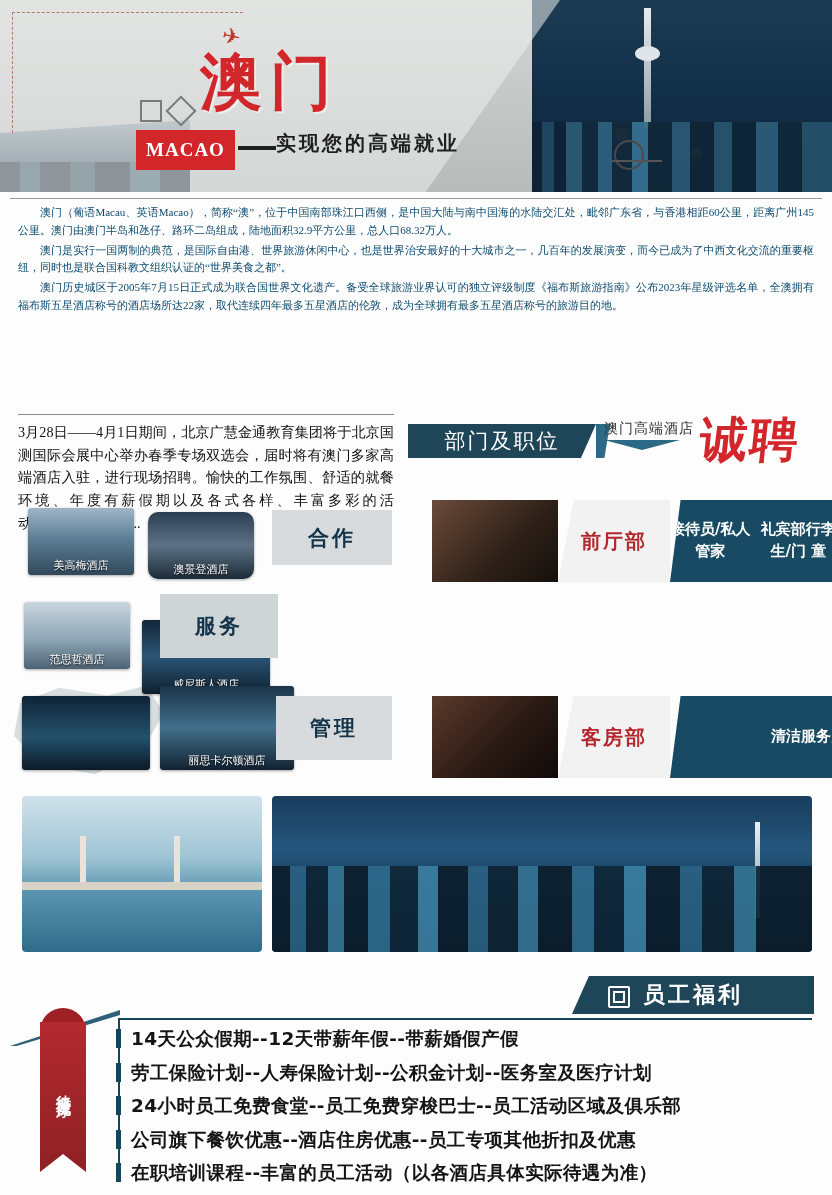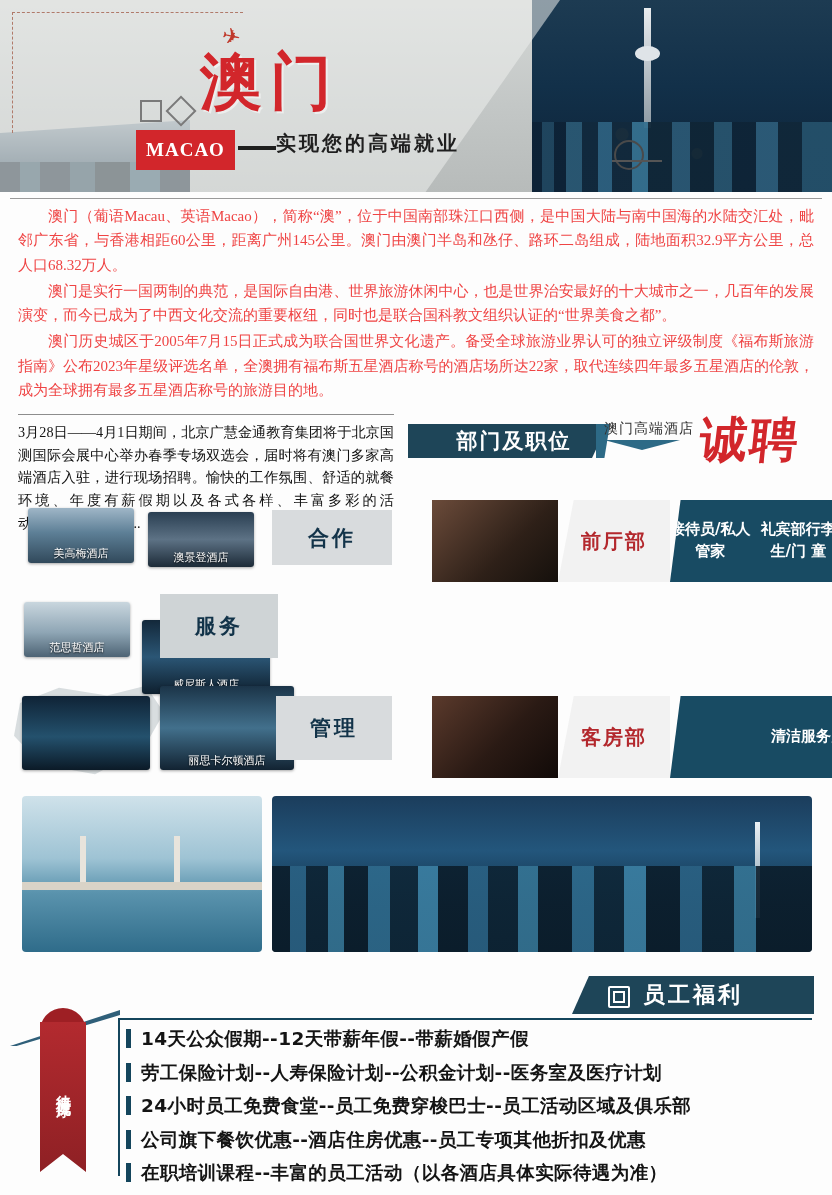--- a/index.html
+++ b/index.html
@@ -163,24 +163,24 @@
     border: 2px solid #7a7a7a;
   }
   .hdr-mini-sq.a { left: 140px; transform: rotate(0deg); }
   .hdr-mini-sq.b { left: 170px; transform: rotate(45deg); }
 
   
   .intro {
     position: absolute;
     left: 18px; top: 204px;
     width: 796px;
-    font-size: 15px;
+    font-size: 11px;
     line-height: 1.62;
     text-align: justify;
-    color: #ef4444;
+    color: #0c4a6e;
     font-family: "Liberation Serif", serif;
   }
   .intro p { margin: 0 0 2px 0; text-indent: 2em; }
   .rule-thin {
     position: absolute;
     left: 10px; top: 198px;
     width: 812px; height: 1px;
     background: #9a9a9a;
   }
 
@@ -199,28 +199,27 @@
   }
 
   
   .dept-banner {
     position: absolute;
     left: 408px; top: 424px;
     width: 188px; height: 34px;
     background: #1e4558;
     color: #fff;
     font-size: 21px;
-    font-weight: bold;
+    font-weight: normal;
     letter-spacing: 2px;
     display: flex;
     align-items: center;
     justify-content: center;
     clip-path: polygon(0 0, 100% 0, 92% 100%, 0 100%);
     font-family: "DejaVu Sans","Liberation Sans",sans-serif;
-    padding-left: 12px;
   }
   .dept-banner-tail {
     position: absolute;
     left: 596px; top: 424px;
     width: 14px; height: 34px;
     background: #2d6a86;
     clip-path: polygon(0 0, 100% 0, 60% 100%, 0 100%);
   }
   .hire-label {
     position: absolute;
@@ -244,36 +243,36 @@
     left: 604px; top: 440px;
     width: 76px; height: 10px;
     background: #2d6a86;
     clip-path: polygon(0 0, 100% 0, 50% 100%);
   }
 
   
   .left-grid { position: absolute; left: 14px; top: 500px; width: 382px; height: 278px; }
   .hotel-card {
     position: absolute;
-    width: 106px; height: 55px;
+    width: 106px; height: 67px;
     border-radius: 3px;
     overflow: hidden;
     box-shadow: 0 1px 3px rgba(0,0,0,.35);
   }
   .hotel-card .cap {
     position: absolute;
     left: 0; bottom: 2px;
     width: 100%;
     text-align: center;
     color: #fff;
     font-size: 11px;
     text-shadow: 0 1px 2px #000;
   }
   .hc1 { left: 14px; top: 8px; background: linear-gradient(180deg,#9fb6c7 0%,#5d7f96 45%,#31495b 100%); }
-  .hc2 { left: 134px; top: 12px; background: linear-gradient(180deg,#2a3f52 0%,#5d7285 50%,#1d2b38 100%); }
+  .hc2 { left: 134px; top: 12px; background: linear-gradient(180deg,#2a3f52 0%,#5d7285 50%,#1d2b38 100%); border-radius: 10px; }
   .hc3 { left: 10px; top: 102px; background: linear-gradient(180deg,#c9d6de 0%,#8fa6b5 55%,#4d6374 100%); }
   .hc4 { left: 128px; top: 120px; width: 128px; height: 74px; background: linear-gradient(180deg,#13283a 0%,#2b5675 50%,#0e1f2e 100%); }
   .hc5 { left: 8px; top: 196px; width: 128px; height: 74px; background: linear-gradient(180deg,#0f2336 0%,#24516d 55%,#0b1a27 100%); }
   .hc6 { left: 146px; top: 186px; width: 134px; height: 84px; background: linear-gradient(180deg,#1b3448 0%,#42708c 50%,#122332 100%); }
   .catbox {
     position: absolute;
     background: #d8dbdd;
     color: #123349;
     font-size: 21px;
     font-weight: bold;
@@ -432,21 +431,21 @@
   }
   .ribbon-wedge {
     position: absolute;
     left: 10px; top: 1010px;
     width: 110px; height: 36px;
     background: #2f5f79;
     clip-path: polygon(0 100%, 100% 0, 100% 14%, 6% 100%);
   }
   .benefits-list {
     position: absolute;
-    left: 126px; top: 1026px;
+    left: 116px; top: 1026px;
     width: 690px;
     text-align: center;
   }
   .benefit-line {
     display: flex;
     align-items: flex-start;
     font-size: 18.5px;
     font-weight: bold;
     color: #141414;
     margin-bottom: 8.5px;

